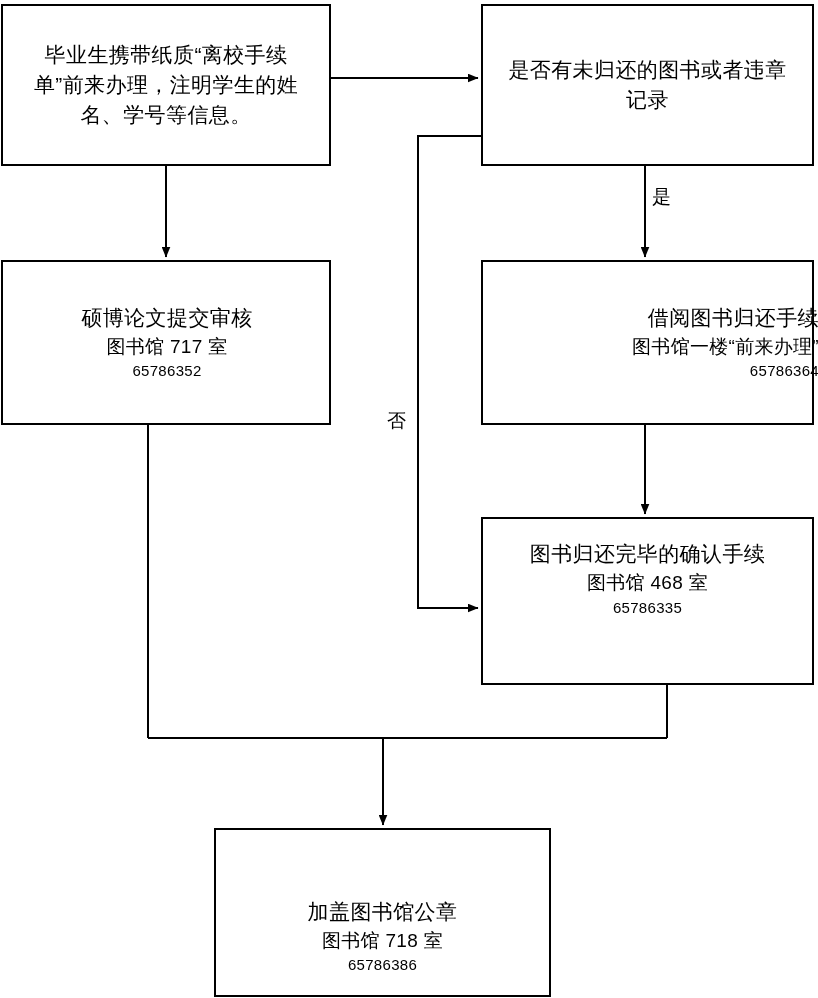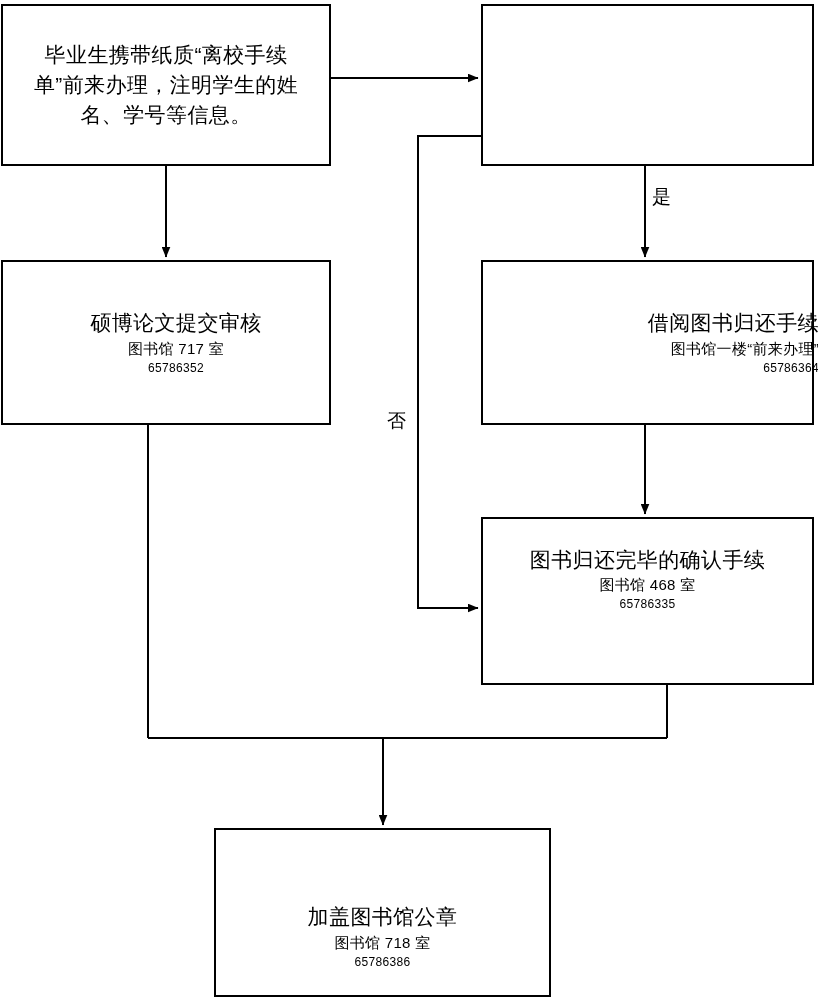--- a/index.html
+++ b/index.html
@@ -49,26 +49,26 @@
     text-align: center;
     pointer-events: none;
   }
   .node-title {
     font-size: 21px;
     line-height: 1.42;
     letter-spacing: 0.4px;
     white-space: pre-line;
   }
   .node-sub {
-    font-size: 15px;
+    font-size: 19px;
     line-height: 1.45;
     letter-spacing: 0.3px;
   }
   .node-phone {
-    font-size: 12px;
+    font-size: 15px;
     line-height: 1.45;
     letter-spacing: 0.3px;
   }
   .edge-label {
     position: absolute;
     font-size: 19px;
     line-height: 1;
     color: #000000;
     white-space: nowrap;
   }
@@ -110,22 +110,26 @@
 
     <path class="edge-line" d="M383,738 L383,825" marker-end="url(#arrowhead)"></path>
   </svg>
 
   <div class="node-text" style="left:2px; top:5px; width:328px; height:160px; padding:0 28px;">
     <div class="node-title">毕业生携带纸质“离校手续
 单”前来办理，注明学生的姓
 名、学号等信息。</div>
   </div>
 
+  <div class="node-text" style="left:482px; top:5px; width:331px; height:160px; padding:0 14px;">
+    <div class="node-title">是否有未归还的图书或者违章
+记录</div>
+  </div>
 
-  <div class="node-text" style="left:12px; top:261px; width:328px; height:163px; padding:10px 14px;">
+  <div class="node-text" style="left:3px; top:261px; width:328px; height:163px; padding:10px 14px;">
     <div class="node-title">硕博论文提交审核</div>
     <div class="node-sub">图书馆 717 室</div>
     <div class="node-phone">65786352</div>
   </div>
 
   <div class="node-text" style="left:502px; top:261px; width:331px; height:163px; padding:0 14px;align-items:flex-end;">
     <div class="node-title">借阅图书归还手续</div>
     <div class="node-sub">图书馆一楼“前来办理”</div>
     <div class="node-phone">65786364</div>
   </div>

